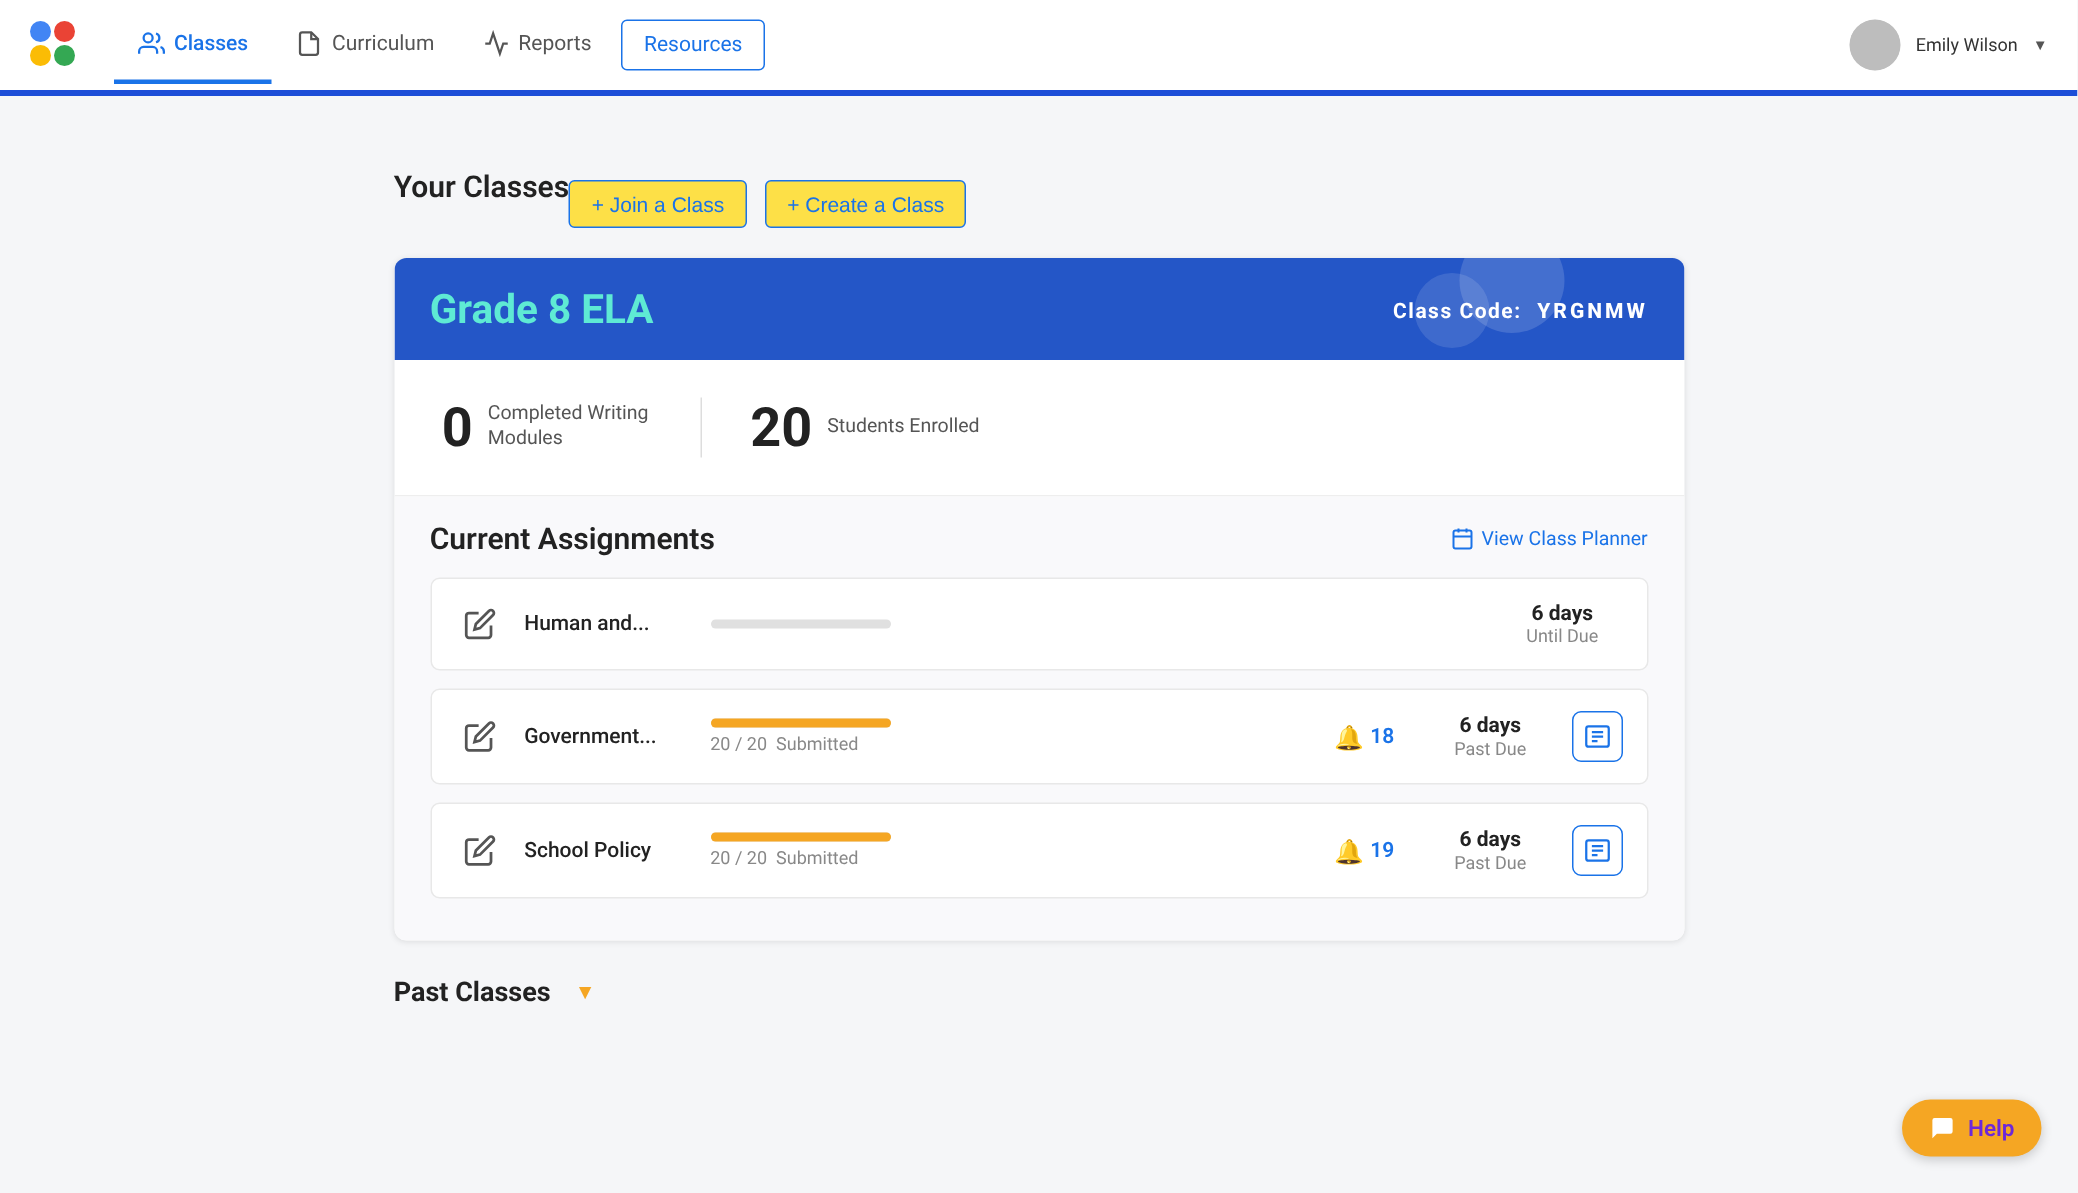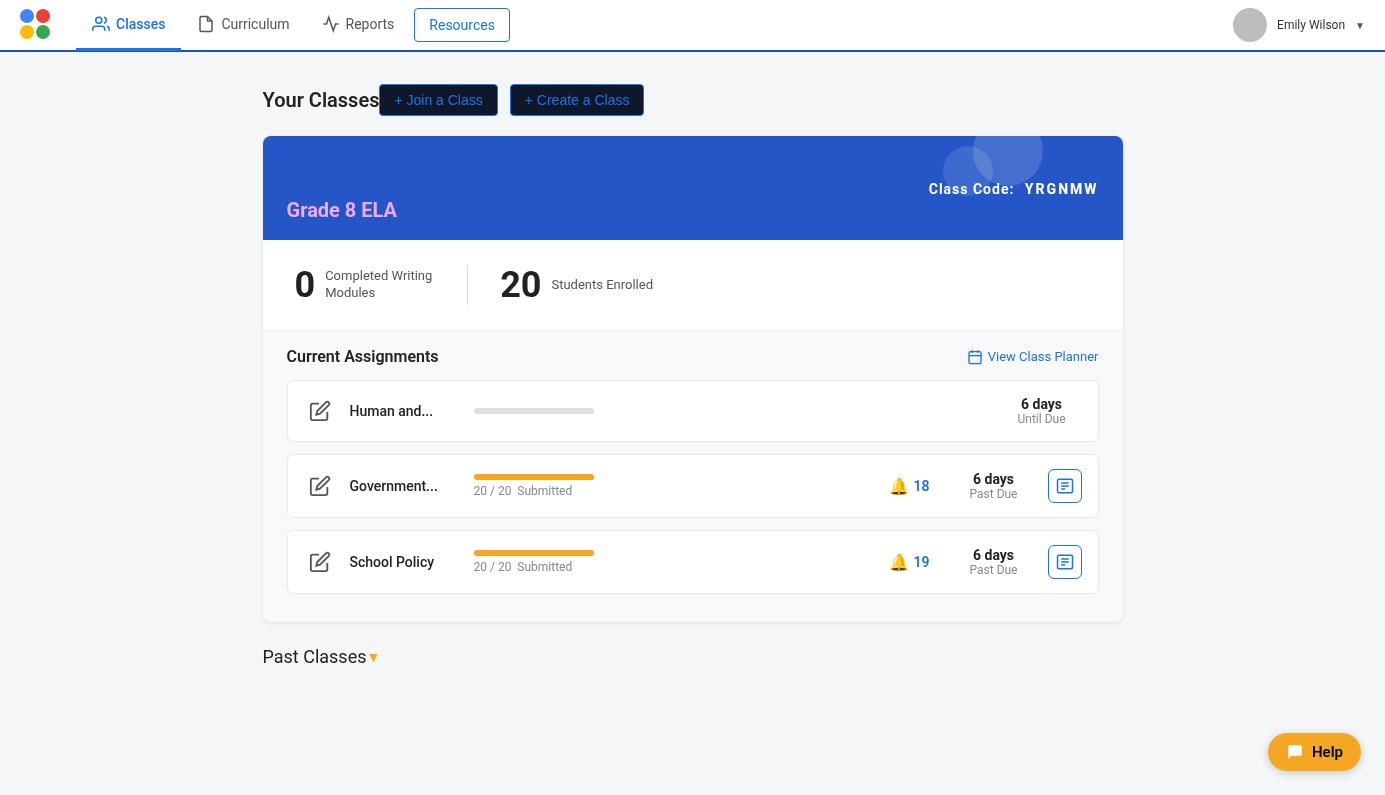--- a/index.html
+++ b/index.html
@@ -1,24 +1,24 @@
 <!DOCTYPE html>
 <html><head>
   <meta charset="utf-8">
   <style>
     * { box-sizing: border-box; margin: 0; padding: 0; }
     body { font-family: -apple-system, BlinkMacSystemFont, 'Segoe UI', Roboto, sans-serif; background: #f5f6f8; color: #333; }
 
     
     .navbar {
       background: #fff;
-      border-bottom: 2px solid #1d4ed8;
-      display: flex;
-      align-items: center;
-      height: 52px;
+      border-bottom: 4px solid #1d4ed8;
+      display: flex;
+      align-items: center;
+      height: 64px;
       padding: 0 20px;
       position: relative;
     }
     .nav-logo {
       width: 32px; height: 32px;
       margin-right: 24px;
       flex-shrink: 0;
     }
     .nav-items {
       display: flex;
@@ -97,28 +97,29 @@
       font-weight: 600;
       color: #222;
     }
     .header-actions {
       display: flex;
       gap: 12px;
     }
     .btn-outline {
       border: 1.5px solid #1a73e8;
       color: #1a73e8;
-      background: #0f172a;
+      background: #fde047;
       border-radius: 4px;
       padding: 7px 14px;
       font-size: 14px;
       cursor: pointer;
       display: flex;
       align-items: center;
       gap: 4px;
+      margin-top: 24px;
     }
 
     
     .class-card {
       background: #fff;
       border-radius: 8px;
       overflow: hidden;
       box-shadow: 0 1px 4px rgba(0,0,0,0.1);
       margin-bottom: 24px;
     }
@@ -141,24 +142,23 @@
     }
     .class-card-header::after {
       content: '';
       position: absolute;
       right: 130px; top: 10px;
       width: 50px; height: 50px;
       border-radius: 50%;
       background: rgba(255,255,255,0.12);
     }
     .class-name {
-      font-size: 20px;
+      font-size: 27px;
       font-weight: 700;
-      color: #f0abfc;
-      margin-top: 44px;
+      color: #5eead4;
     }
     .class-code {
       font-size: 14px;
       color: #fff;
       font-weight: 500;
     }
     .class-code span {
       font-weight: 700;
       letter-spacing: 1px;
     }
@@ -197,21 +197,21 @@
       padding: 16px 24px;
       background: #f9f9fb;
     }
     .assignments-header {
       display: flex;
       align-items: center;
       justify-content: space-between;
       margin-bottom: 14px;
     }
     .assignments-title {
-      font-size: 16px;
+      font-size: 20px;
       font-weight: 600;
       color: #222;
     }
     .view-planner {
       display: flex;
       align-items: center;
       gap: 5px;
       color: #1a73e8;
       font-size: 13px;
       cursor: pointer;
@@ -294,39 +294,39 @@
       display: flex; align-items: center; justify-content: center;
       color: #1a73e8;
       cursor: pointer;
       font-size: 16px;
     }
 
     
     .past-classes {
       display: flex;
       align-items: center;
-      gap: 0;
+      gap: 16px;
       font-size: 18px;
-      font-weight: 400;
+      font-weight: 700;
       color: #222;
       cursor: pointer;
       margin-top: 8px;
     }
     .past-classes-chevron {
       color: #f5a623;
       font-size: 14px;
     }
 
     
     .help-btn {
       position: fixed;
       bottom: 24px;
       right: 24px;
       background: #f5a623;
-      color: #000000;
+      color: #6d28d9;
       border-radius: 24px;
       padding: 10px 18px;
       display: flex;
       align-items: center;
       gap: 8px;
       font-size: 15px;
       font-weight: 600;
       cursor: pointer;
       box-shadow: 0 2px 8px rgba(0,0,0,0.2);
     }

